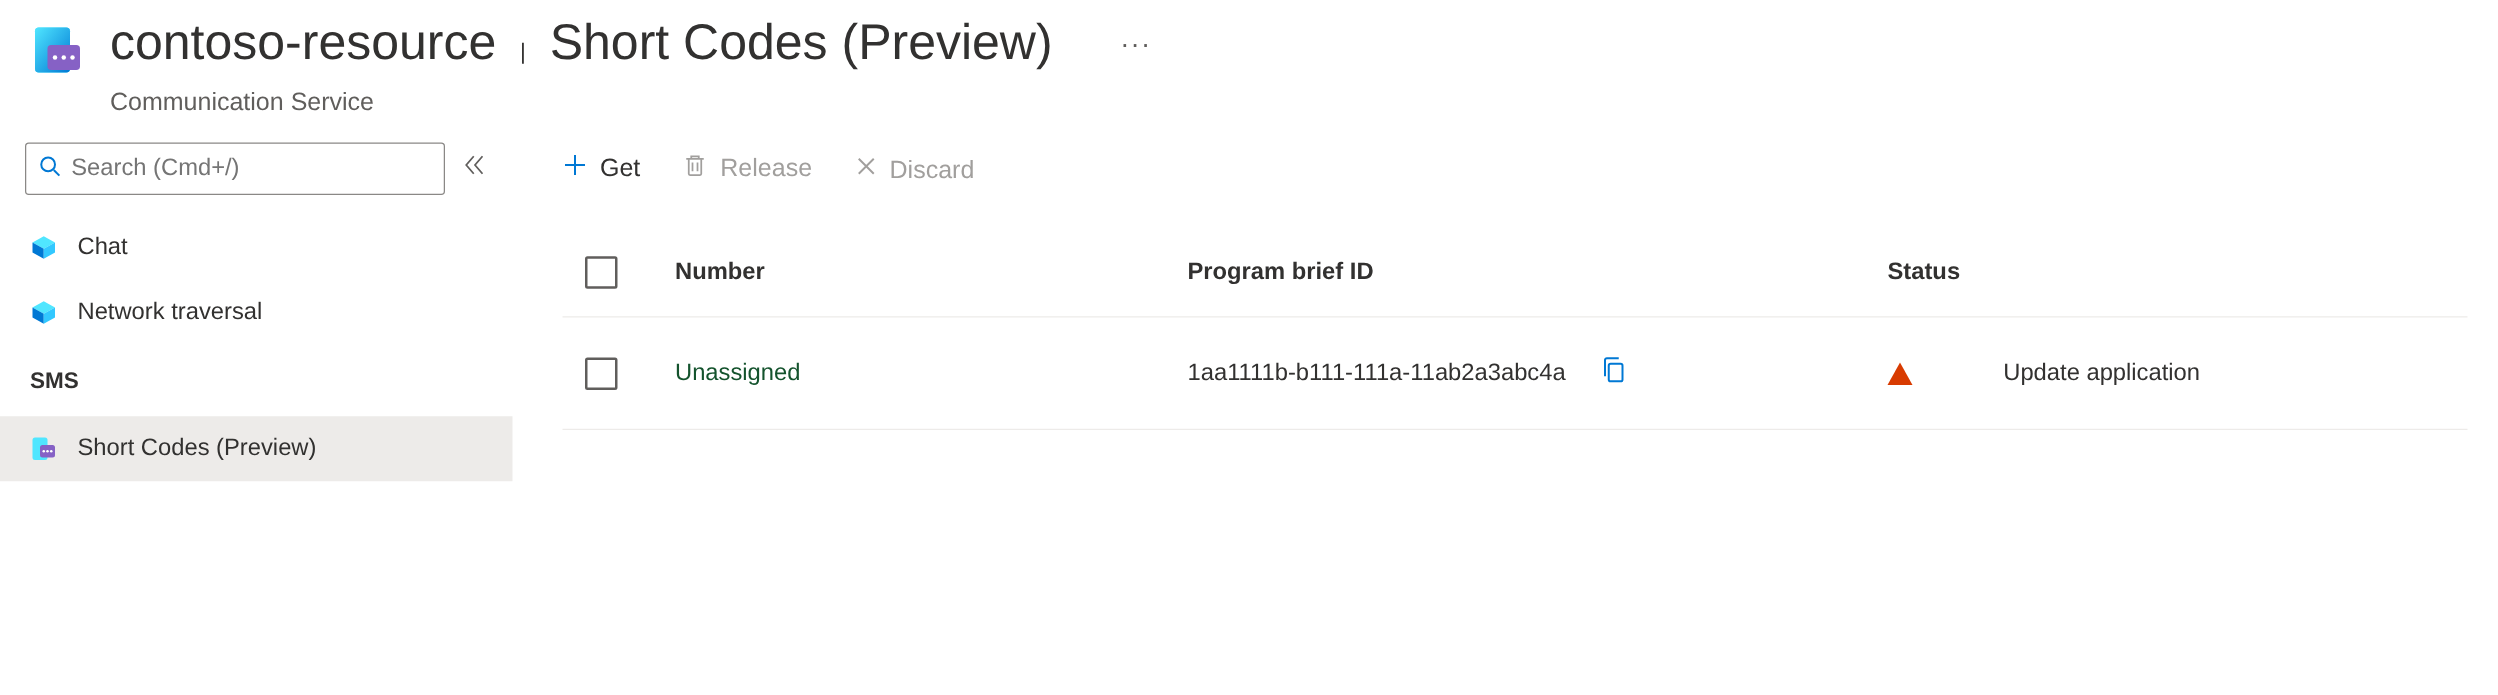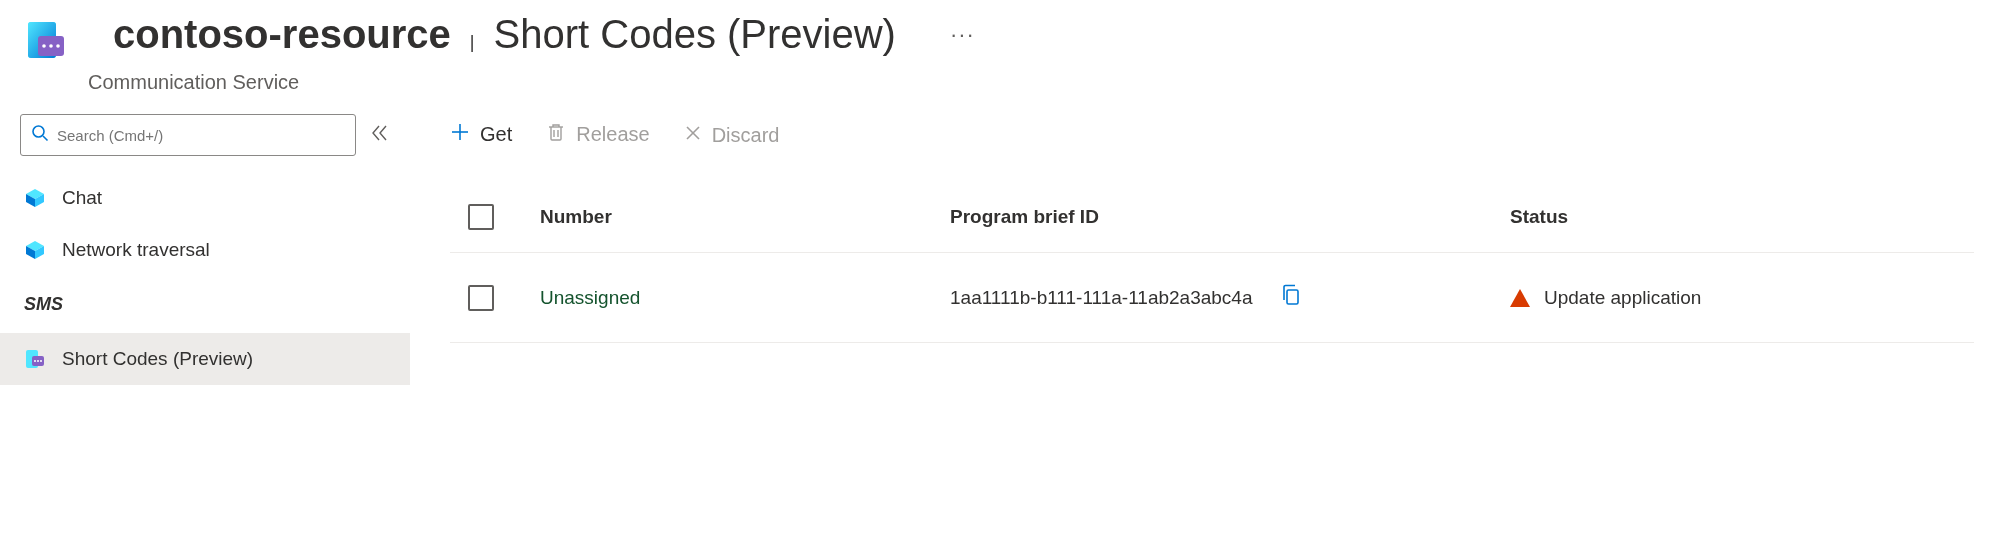--- a/index.html
+++ b/index.html
@@ -35,23 +35,22 @@
       display: flex;
       flex-direction: column;
     }
     .title-row {
       display: flex;
       align-items: baseline;
       gap: 14px;
     }
     .resource-name {
       font-size: 40px;
-      font-weight: 700;
-      color: #323130;
-      margin-left: 25px;
+      font-weight: 400;
+      color: #323130;
     }
     .page-title {
       font-size: 40px;
       font-weight: 400;
       color: #323130;
     }
     .ellipsis {
       font-size: 22px;
       color: #605e5c;
       margin-left: 40px;
@@ -85,21 +84,21 @@
       border: 1px solid #8a8886;
       border-radius: 3px;
       height: 42px;
       flex: 1;
       padding: 0 10px;
       gap: 8px;
     }
     .search-box input {
       border: none;
       outline: none;
-      font-size: 15px;
+      font-size: 19px;
       flex: 1;
       background: transparent;
       color: #4c1d95;
     }
     .collapse-caret {
       color: #605e5c;
       cursor: pointer;
       font-size: 20px;
     }
     .nav-list {
@@ -117,21 +116,20 @@
       color: #323130;
     }
     .nav-item.selected {
       background: #edebe9;
     }
     .nav-section-header {
       font-size: 18px;
       font-weight: 600;
       color: #323130;
       padding: 18px 24px 6px 24px;
-      font-style: italic;
     }
     .cube-icon {
       width: 22px;
       height: 22px;
       flex-shrink: 0;
     }
     .sc-icon {
       width: 22px;
       height: 22px;
       flex-shrink: 0;
@@ -205,21 +203,22 @@
       gap: 28px;
       text-align: center;
     }
     .copy-icon {
       color: #0078d4;
       cursor: pointer;
     }
     .status-cell {
       display: flex;
       align-items: center;
-      gap: 14px;
+      gap: 28px;
+      justify-content: space-between;
     }
     .warn-tri {
       width: 0;
       height: 0;
       border-left: 10px solid transparent;
       border-right: 10px solid transparent;
       border-bottom: 18px solid #d83b01;
       position: relative;
     }
   </style>

